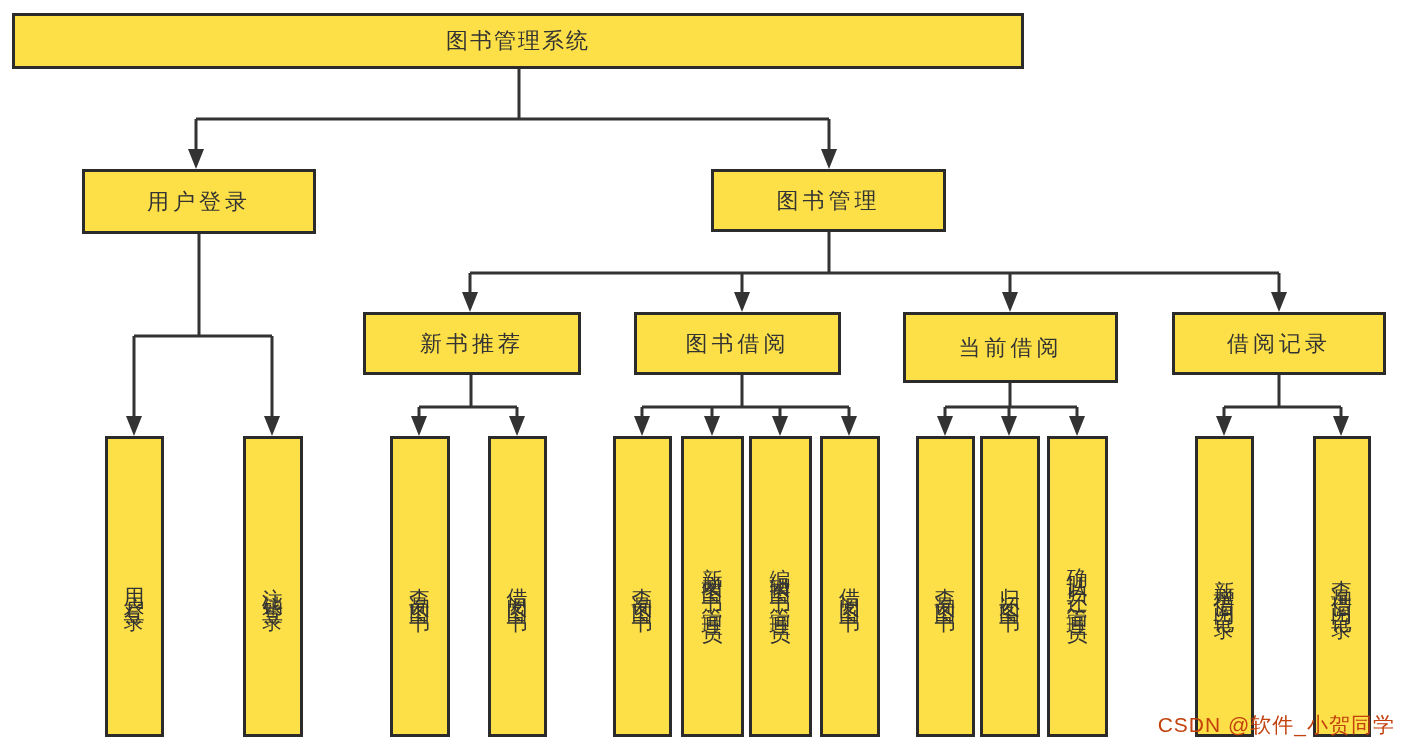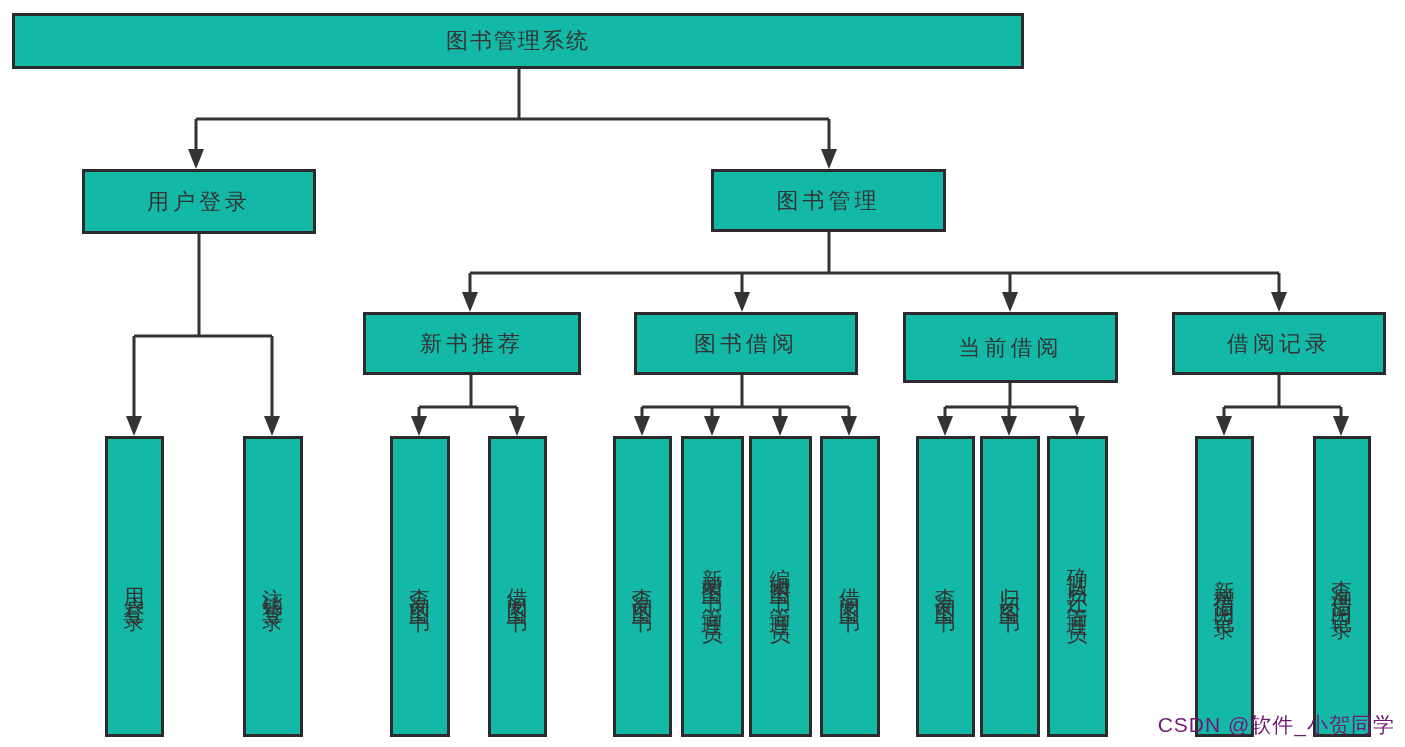--- a/index.html
+++ b/index.html
@@ -8,41 +8,41 @@
     width:1405px;height:747px;
     background:#ffffff;
     font-family:"Liberation Sans","DejaVu Sans",sans-serif;
     color:#333333;
     overflow:hidden;
   }
   .connectors{position:absolute;left:0;top:0;z-index:1;}
   .node{
     position:absolute;
     box-sizing:border-box;
-    background:#14b8a6;
+    background:#fde047;
     border:3px solid #2b2b2b;
     display:flex;align-items:center;justify-content:center;
     z-index:2;
   }
   .h-label{font-size:22px;letter-spacing:4px;white-space:nowrap;}
   .root-label{font-size:22px;letter-spacing:2px;}
   .v-label{
     writing-mode:vertical-rl;
     text-orientation:mixed;
     font-size:21px;
     letter-spacing:8px;
     line-height:1.1;
     white-space:nowrap;
   }
   .watermark{
     position:absolute;
     top:711px;right:10px;
     font-size:21px;
     letter-spacing:1px;
-    color:#701a75;
+    color:#c2410c;
     z-index:5;
     white-space:nowrap;
   }
 </style>
 </head>
 <body>
 
 <div class="stage">
 
   <svg class="connectors" width="1405" height="747" viewBox="0 0 1405 747">
@@ -92,21 +92,21 @@
   <div class="node" style="left:82px;top:169px;width:234px;height:65px;">
     <span class="h-label">用户登录</span>
   </div>
   <div class="node" style="left:363px;top:312px;width:218px;height:63px;">
     <span class="h-label">新书推荐</span>
   </div>
 
   <div class="node" style="left:711px;top:169px;width:235px;height:63px;">
     <span class="h-label">图书管理</span>
   </div>
-  <div class="node" style="left:634px;top:312px;width:224px;height:63px;">
+  <div class="node" style="left:634px;top:312px;width:207px;height:63px;">
     <span class="h-label">图书借阅</span>
   </div>
   <div class="node" style="left:903px;top:312px;width:215px;height:71px;">
     <span class="h-label">当前借阅</span>
   </div>
   <div class="node" style="left:1172px;top:312px;width:214px;height:63px;">
     <span class="h-label">借阅记录</span>
   </div>
 
   <div class="node" style="left:105px;top:436px;width:59px;height:301px;">

